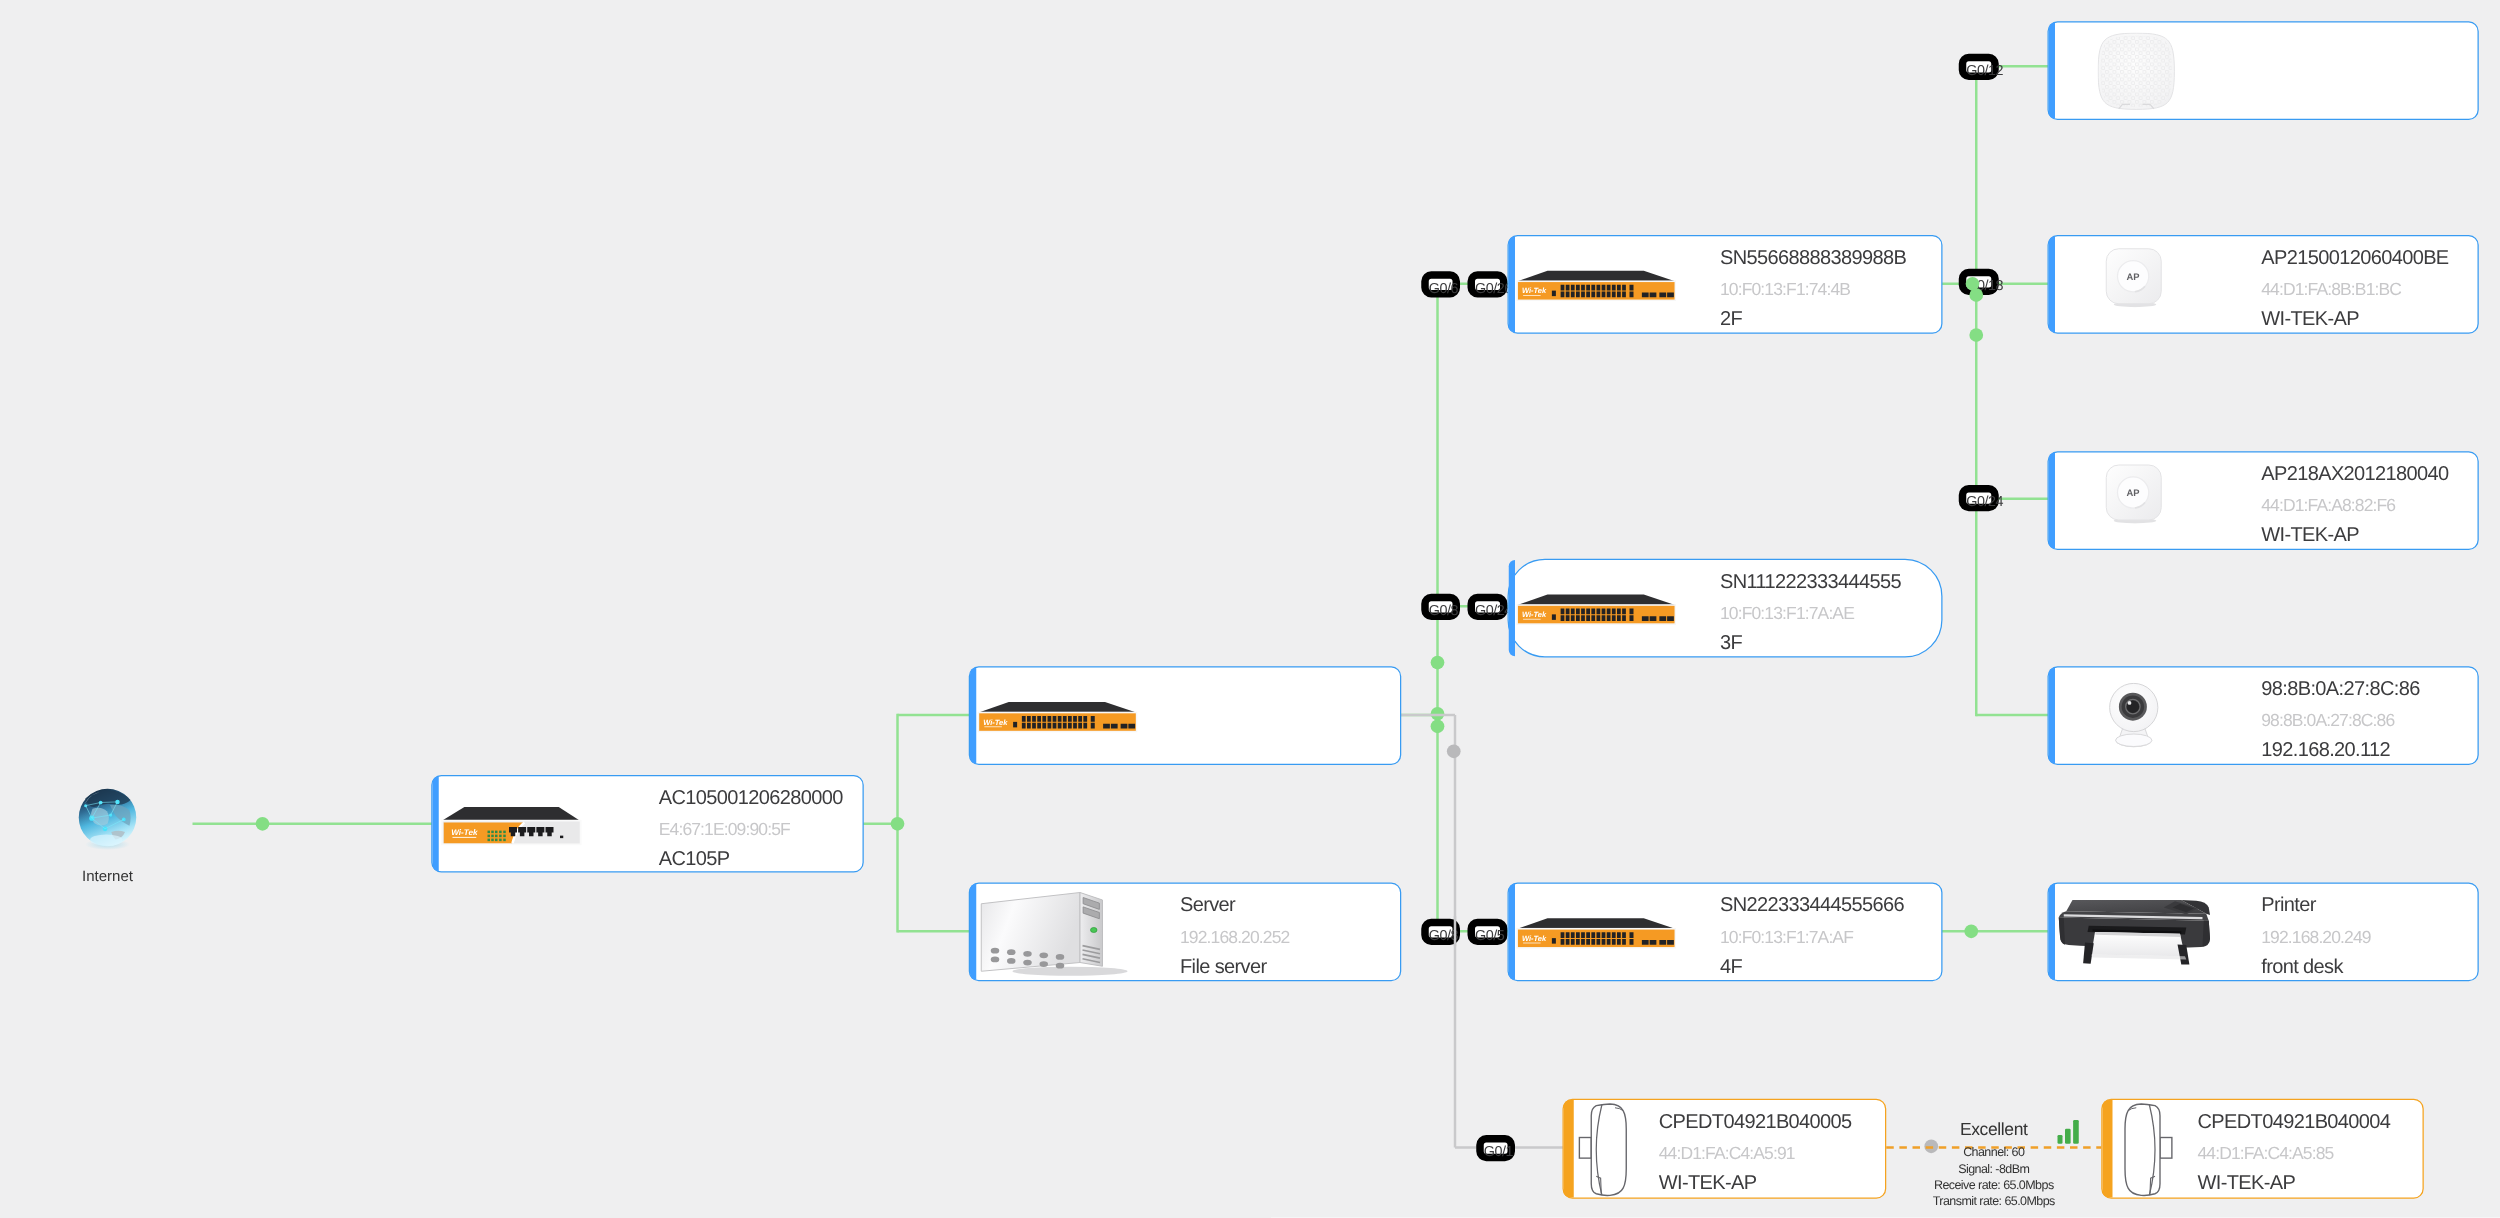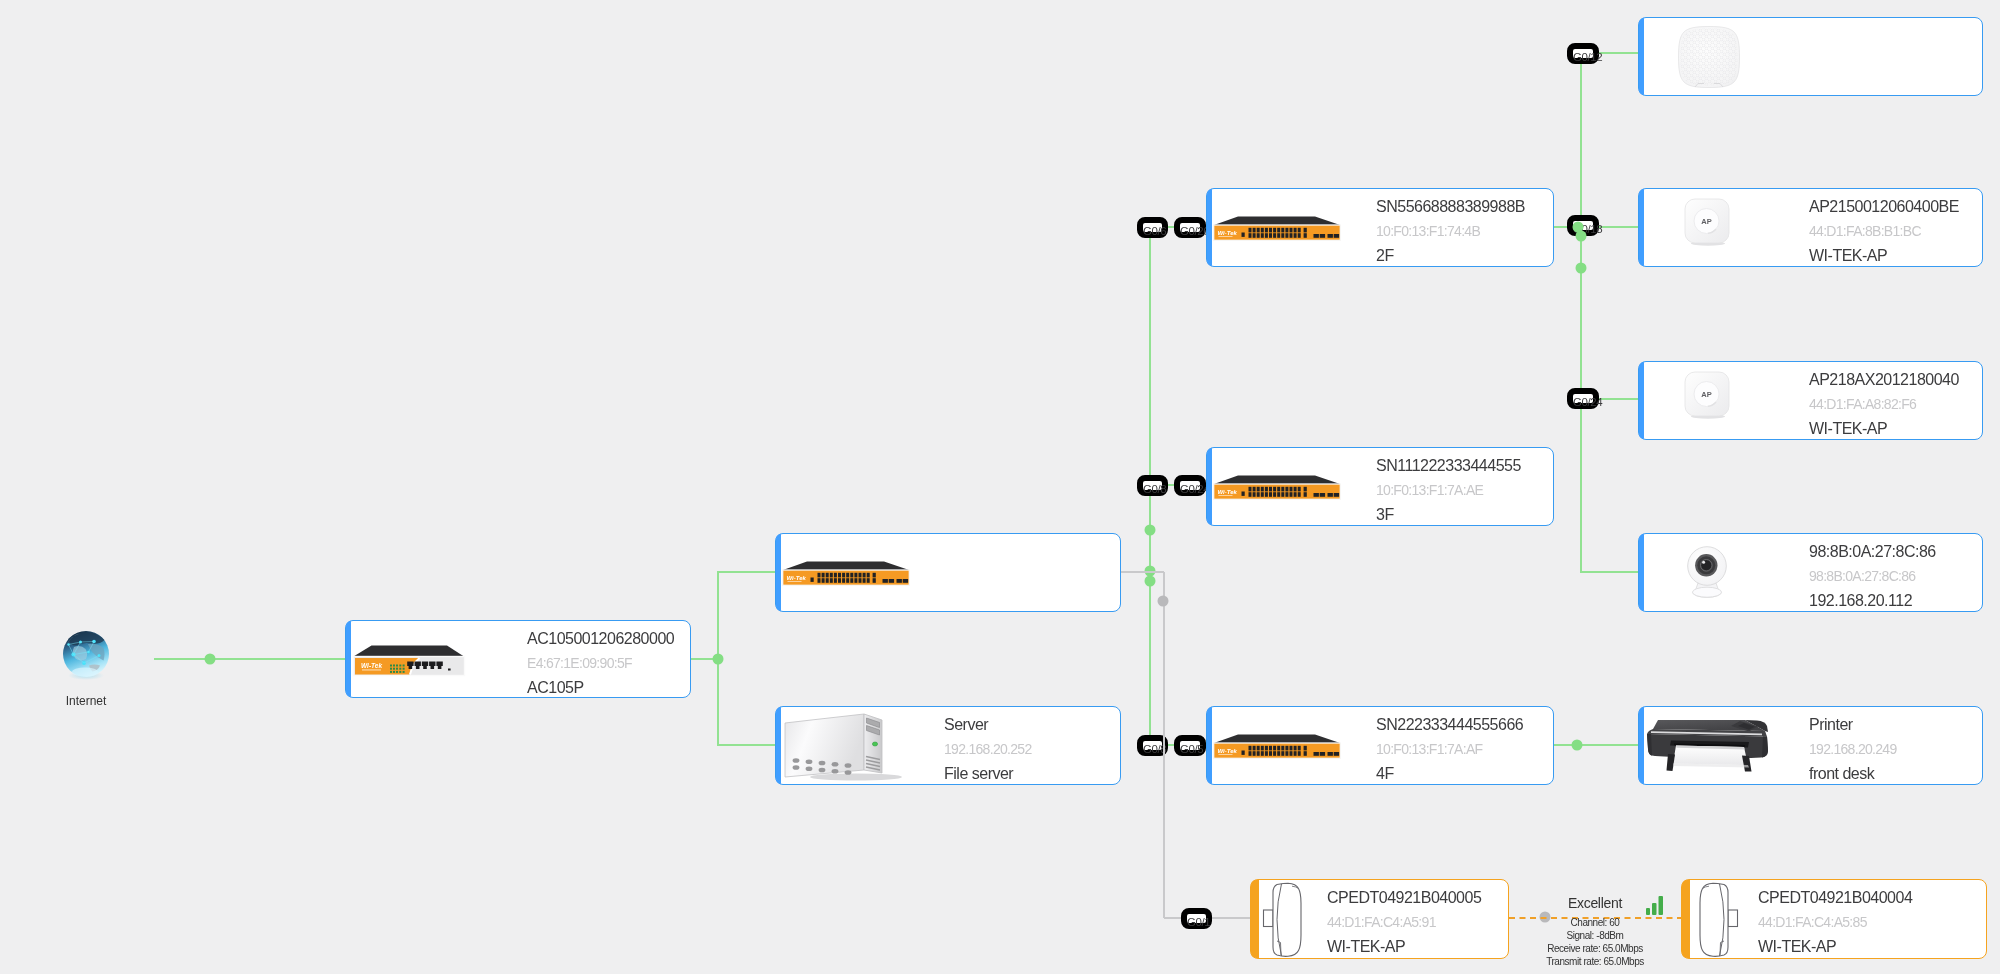--- a/index.html
+++ b/index.html
@@ -249,21 +249,21 @@
  <div class="dev" id="dev-sw2" style="left:6px;top:27px;"><svg width="128" height="25">
           <use href="#sym-switch"></use>
         </svg></div>
  <div class="txt" style="left:169px;">
         <div>SN55668888389988B</div>
         <div class="m">10:F0:13:F1:74:4B</div>
         <div>2F</div>
       </div>
 </div>
 
-<div class="box" style="left:1206px;top:447px;">
+<div class="box" style="left:1206px;top:447px;border-radius:30px;">
  <div class="bar"></div>
  <div class="dev" id="dev-sw3" style="left:6px;top:27px;"><svg width="128" height="25">
           <use href="#sym-switch"></use>
         </svg></div>
  <div class="txt" style="left:169px;">
         <div>SN111222333444555</div>
         <div class="m">10:F0:13:F1:7A:AE</div>
         <div>3F</div>
       </div>
 </div>
@@ -397,21 +397,21 @@
  <div class="dev" id="dev-cpe1" style="left:11px;top:2px;"><svg width="41" height="76">
           <use href="#sym-cpe"></use>
         </svg></div>
  <div class="txt" style="left:76px;">
         <div>CPEDT04921B040005</div>
         <div class="m">44:D1:FA:C4:A5:91</div>
         <div>WI-TEK-AP</div>
       </div>
 </div>
 
-<div class="box obox" style="left:1681px;top:879px;width:306px;height:80px;padding-left:28px;">
+<div class="box obox" style="left:1681px;top:879px;width:258px;height:80px;padding-left:28px;">
  <div class="bar"></div>
  <div class="dev" id="dev-cpe2" style="left:16px;top:2px;"><svg width="41" height="76" style="transform:scaleX(-1);">
           <use href="#sym-cpe"></use>
         </svg></div>
  <div class="txt" style="left:76px;">
         <div>CPEDT04921B040004</div>
         <div class="m">44:D1:FA:C4:A5:85</div>
         <div>WI-TEK-AP</div>
       </div>
 </div>

